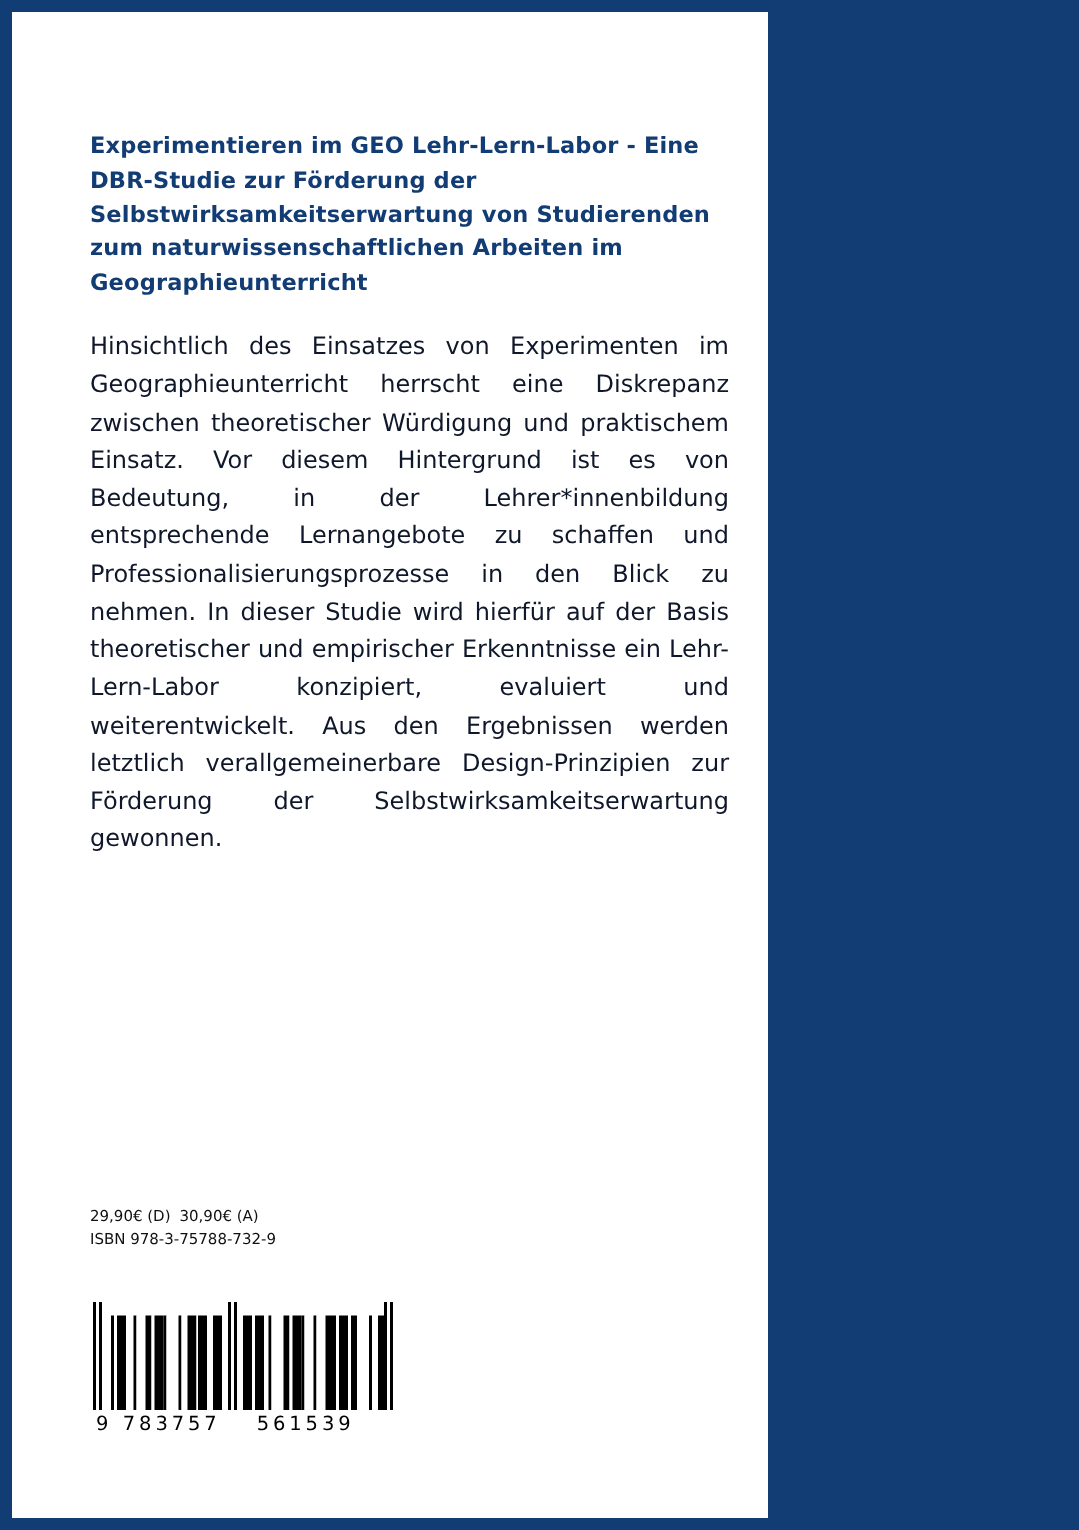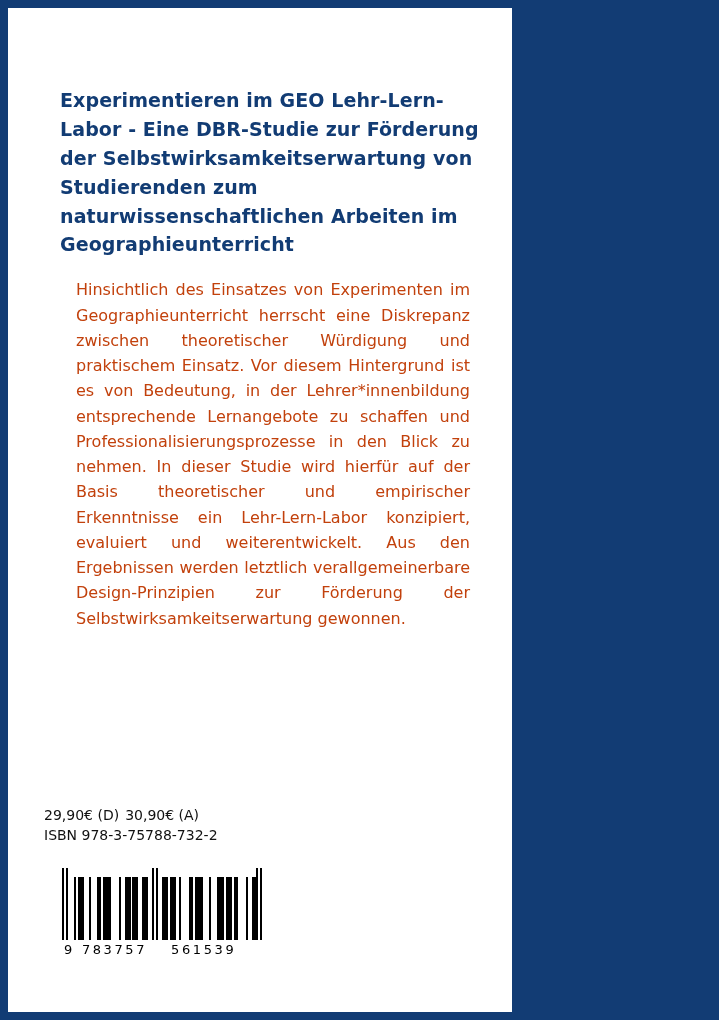--- a/index.html
+++ b/index.html
@@ -54,43 +54,43 @@
     height: 1020px;
     background: #123c74;
   }
   .content {
     position: absolute;
     left: 60px;
     top: 86px;
     width: 426px;
   }
   .title {
-    font-size: 19px;
+    font-size: 15px;
     font-weight: bold;
     line-height: 1.52;
     color: #123c74;
     margin: 0 0 18px 0;
     letter-spacing: 0.1px;
   }
   .blurb {
     font-size: 16px;
     line-height: 1.58;
-    color: #c2410c;
-    margin: 16px;
+    color: #0f172a;
+    margin: 0;
     text-align: justify;
     text-justify: inter-word;
     hyphens: manual;
   }
   .price-block {
     position: absolute;
-    left: 44px;
+    left: 60px;
     top: 805px;
     width: 400px;
     color: #111111;
-    font-size: 14px;
+    font-size: 10px;
     line-height: 1.45;
   }
   .price-line span + span {
     margin-left: 6px;
   }
   .barcode-wrap {
     position: absolute;
     left: 62px;
     top: 868px;
     width: 200px;
@@ -136,21 +136,21 @@
 
   <div class="content">
     <h1 class="title">Experimentieren im GEO Lehr-Lern-Labor - Eine DBR-Studie zur Förderung der Selbstwirksamkeitserwartung von Studierenden zum naturwissenschaftlichen Arbeiten im Geographieunterricht</h1>
     <p class="blurb">Hinsichtlich des Einsatzes von Experimenten im Geographieunterricht herrscht eine Diskrepanz zwischen theoretischer Würdigung und praktischem Einsatz. Vor diesem Hintergrund ist es von Bedeutung, in der Lehrer*innenbildung entsprechende Lernangebote zu schaffen und Professionalisierungsprozesse in den Blick zu nehmen. In dieser Studie wird hierfür auf der Basis theoretischer und empirischer Erkenntnisse ein Lehr-Lern-Labor konzipiert, evaluiert und weiterentwickelt. Aus den Ergebnissen werden letztlich verallgemeinerbare Design-Prinzipien zur Förderung der Selbstwirksamkeitserwartung gewonnen.</p>
   </div>
 
   <div class="price-block">
     <div class="price-line">
       <span>29,90€ (D)</span><span>30,90€ (A)</span>
     </div>
-    <div>ISBN 978-3-75788-732-2</div>
+    <div>ISBN 978-3-75788-732-9</div>
   </div>
 
   <div class="barcode-wrap">
     <div class="barcode" id="barcode">
         <div class="bar" style="width: 2px;"></div>
         <div class="bar" style="width: 2px; background: rgb(255, 255, 255);"></div>
         <div class="bar" style="width: 2px;"></div>
         <div class="bar short" style="width: 6px; background: rgb(255, 255, 255);"></div>
         <div class="bar short" style="width: 2px;"></div>
         <div class="bar short" style="width: 2px; background: rgb(255, 255, 255);"></div>

